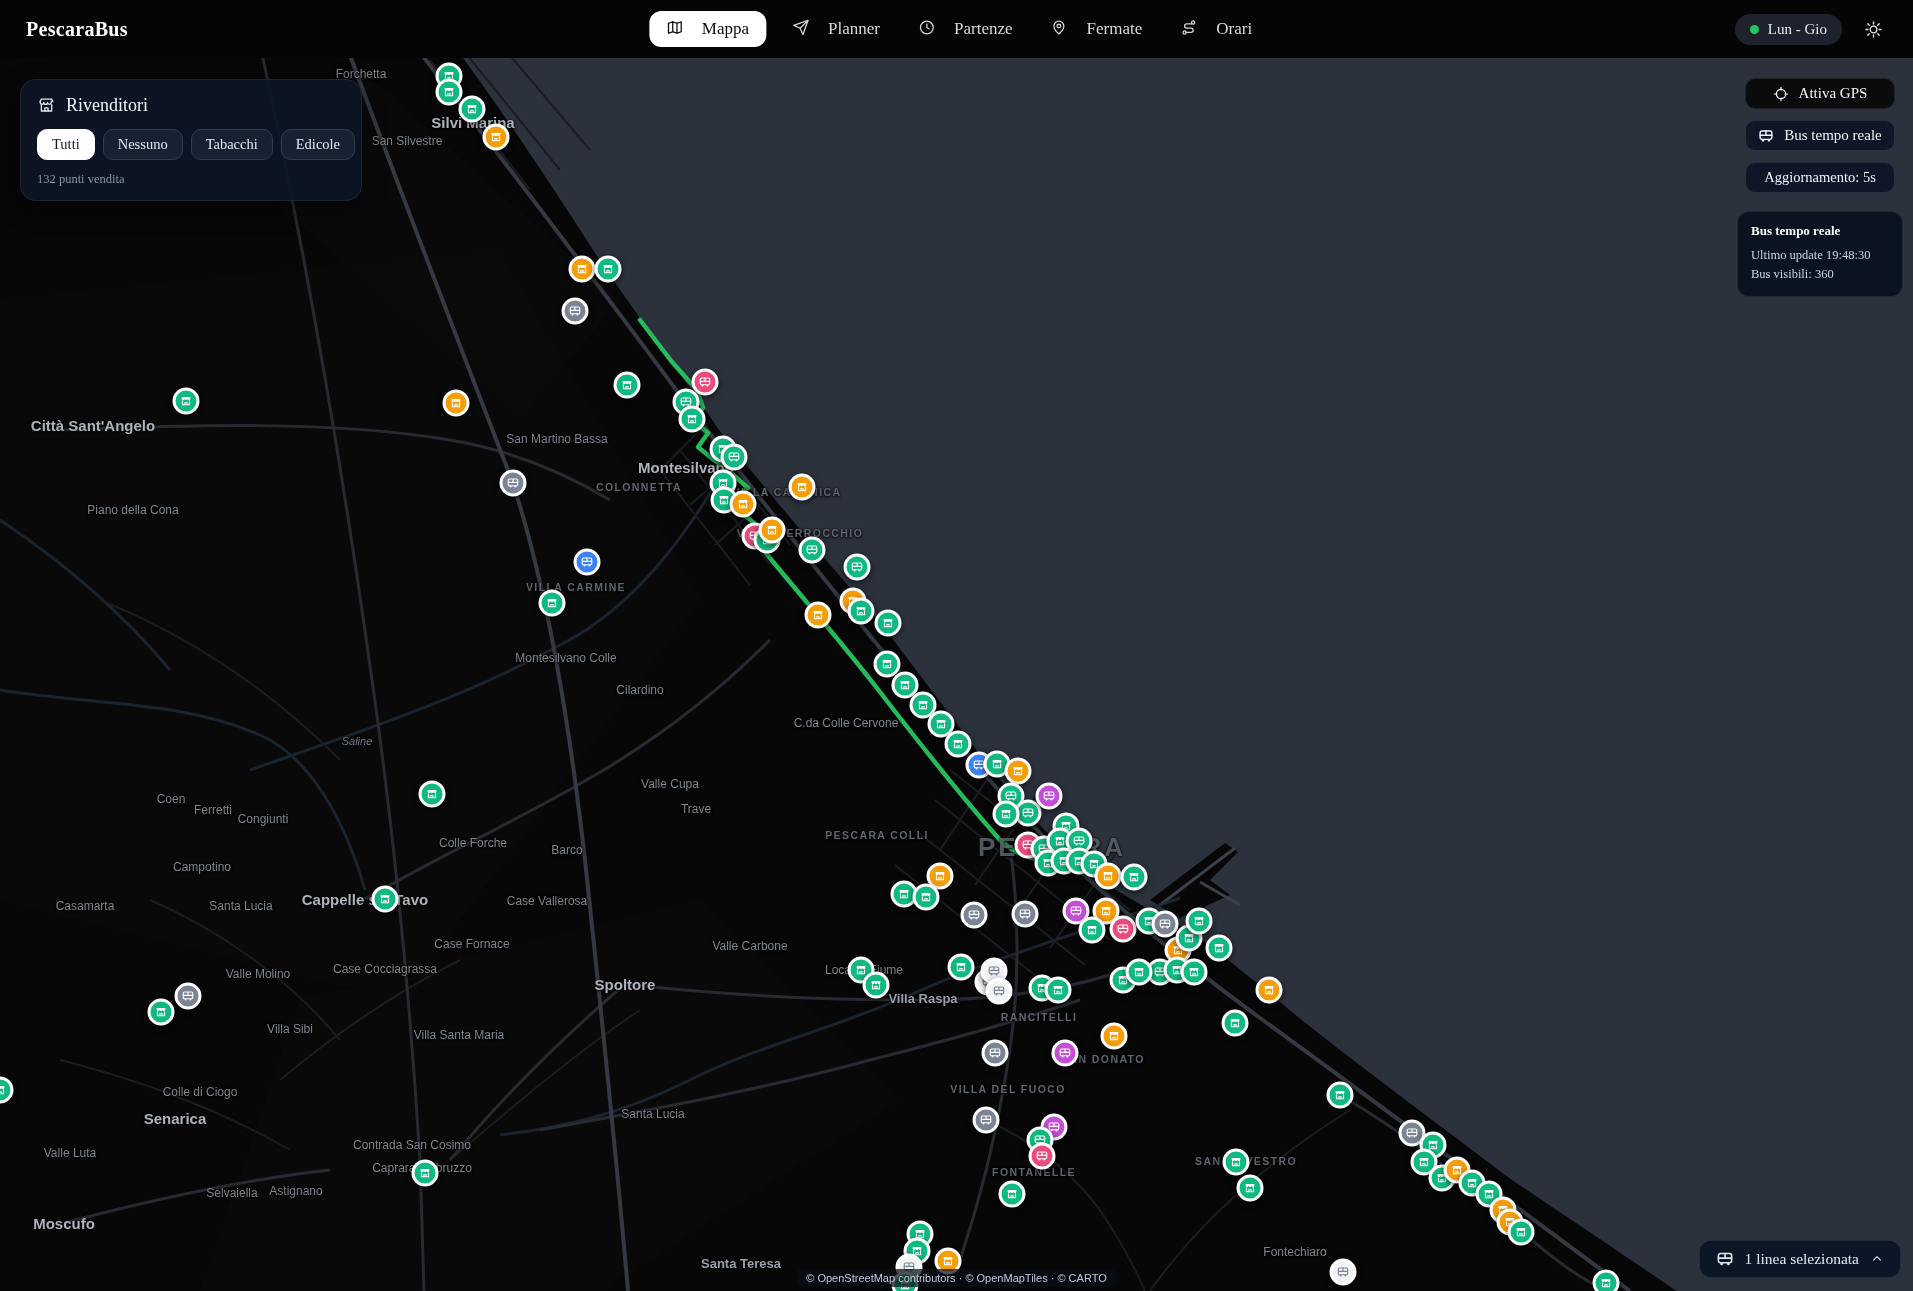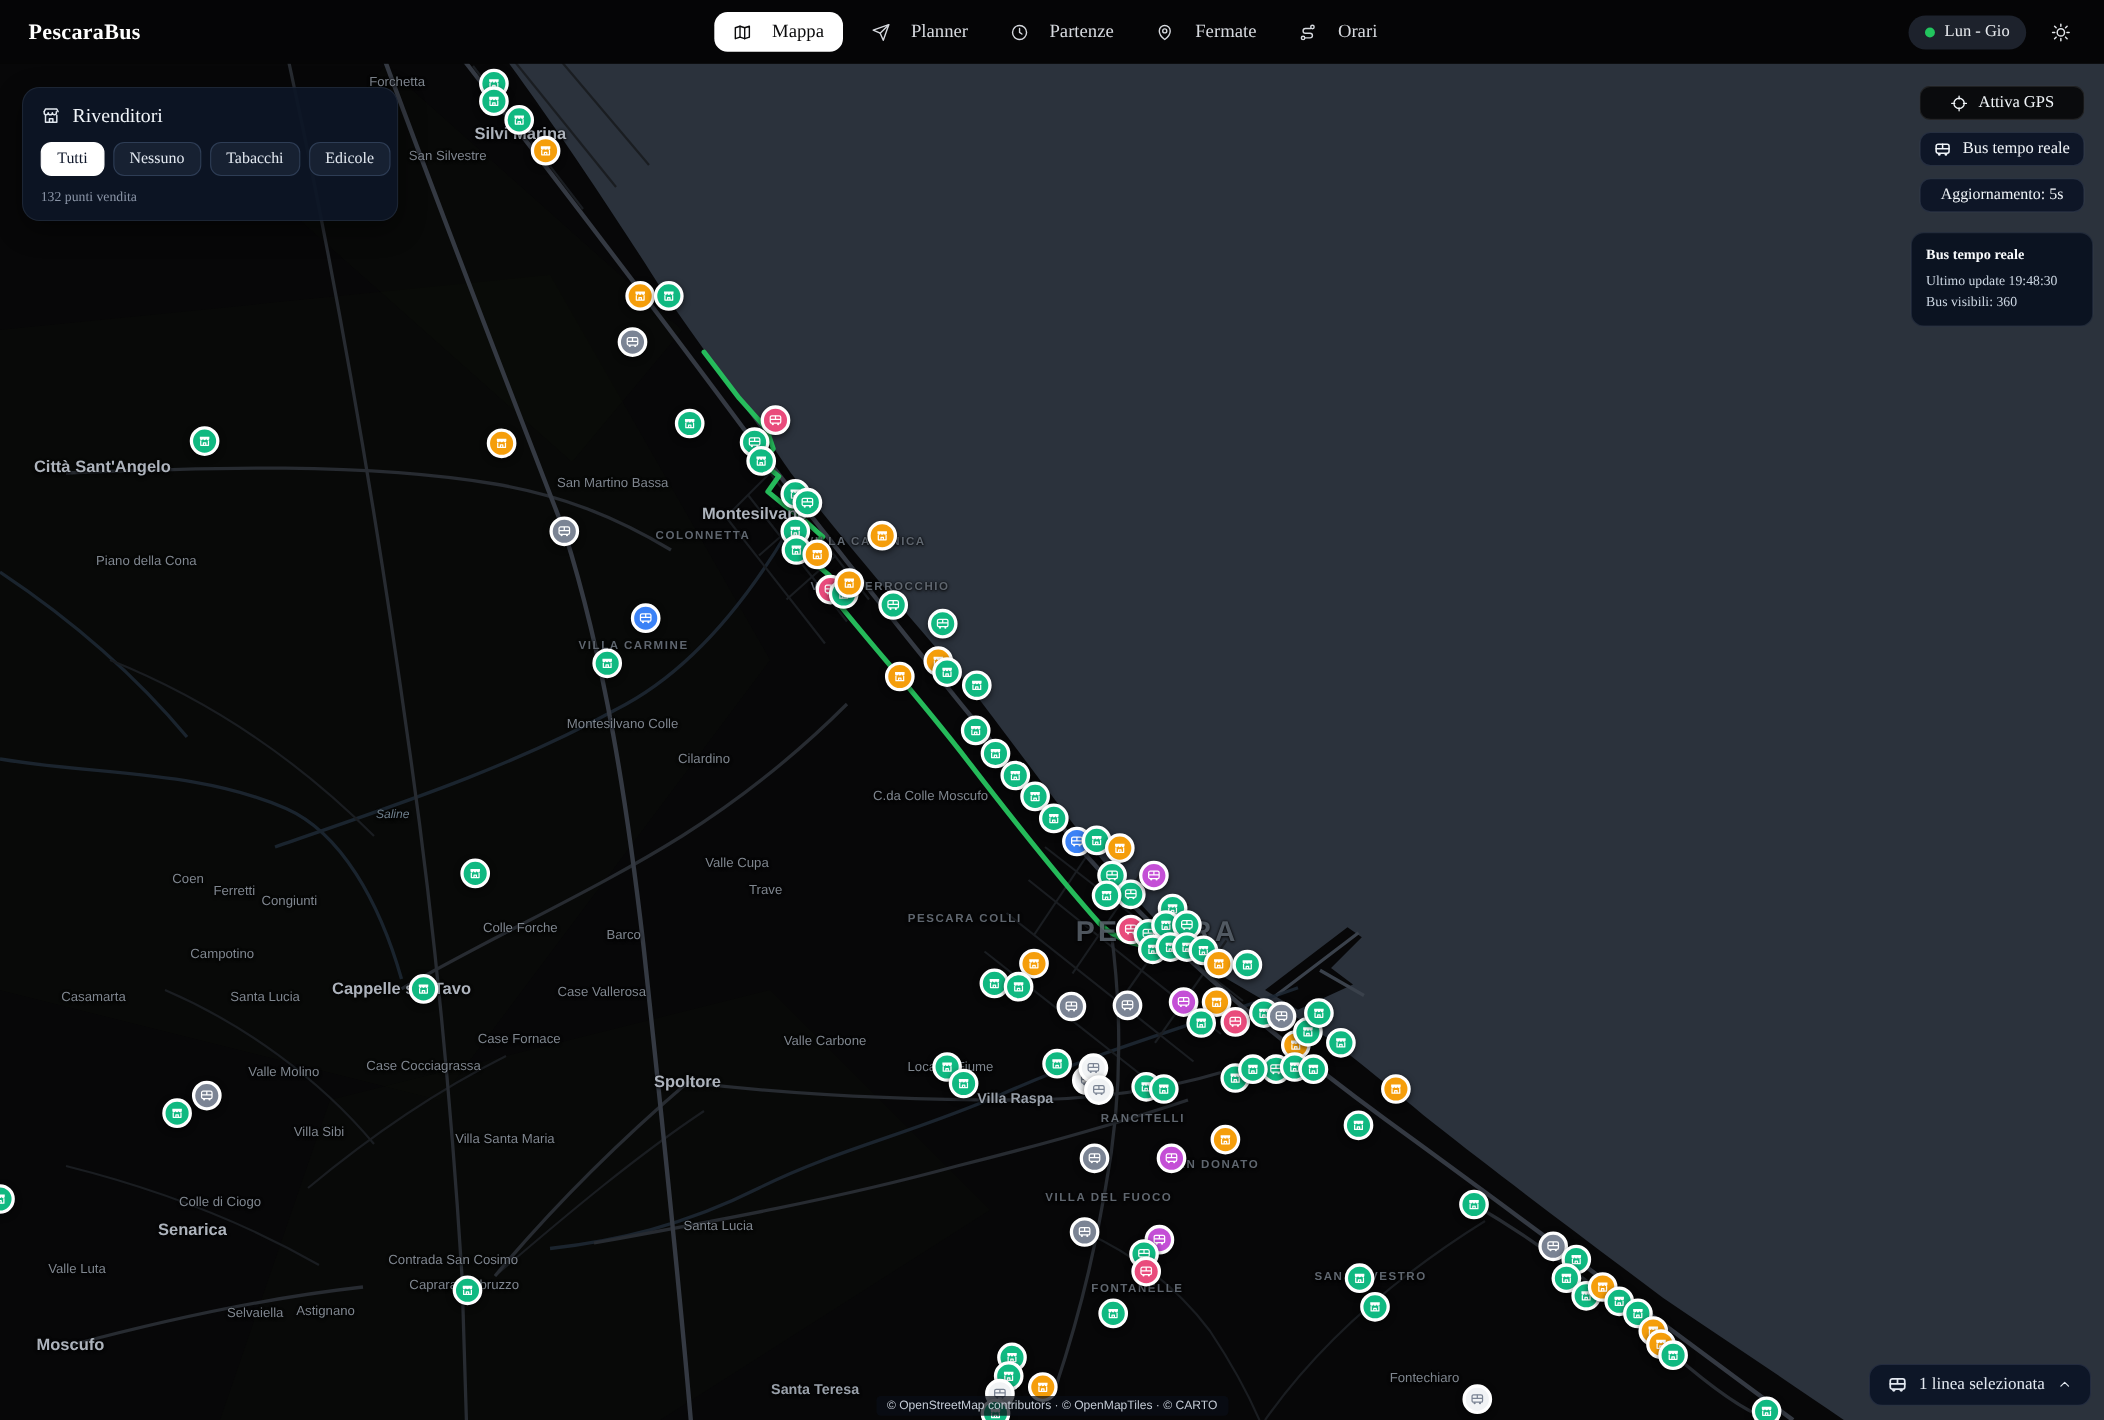--- a/index.html
+++ b/index.html
@@ -34,21 +34,21 @@
   #navbar{
     position:absolute;left:0;top:0;right:0;height:58px;background:#050506;
     display:flex;align-items:center;padding:3px 26px;box-sizing:border-box;z-index:30;
   }
   #logo{font-size:20px;font-weight:700;color:#fff;letter-spacing:.3px;}
   #nav-center{
     position:absolute;left:50%;top:0;height:58px;transform:translateX(-50%);
     display:flex;align-items:center;gap:14px;
   }
   .nav-item{
-    display:flex;align-items:center;gap:19px;border:none;background:transparent;
+    display:flex;align-items:flex-start;gap:19px;border:none;background:transparent;
     color:#d6d9de;font-family:"Liberation Serif",serif;font-size:17px;
     padding:8px 12px;border-radius:12px;cursor:pointer;
   }
   .nav-item svg{width:17px;height:17px;stroke:currentColor;fill:none;stroke-width:1.8;stroke-linecap:round;stroke-linejoin:round;}
   .nav-item.active{background:#fff;color:#0c0c0d;padding:8px 17px;}
   #nav-right{margin-left:auto;display:flex;align-items:center;gap:18px;}
   #schedule-badge{
     display:flex;align-items:center;gap:9px;background:#1d222c;border-radius:999px;
     padding:7px 15px;color:#e7eaee;font-size:15px;cursor:default;
   }
@@ -212,21 +212,21 @@
       <span class="maplabel town" style="left: 686px; top: 467px;">Montesilvano</span>
       <span class="maplabel district" style="left: 639px; top: 487px;">COLONNETTA</span>
       <span class="maplabel district" style="left: 787px; top: 492px;">VILLA CANONICA</span>
       <span class="maplabel district" style="left: 800px; top: 533px;">VILLA VERROCCHIO</span>
       <span class="maplabel district" style="left: 576px; top: 587px;">VILLA CARMINE</span>
       <span class="maplabel small" style="left: 550px; top: 658px;">Montesilvano Colle</span>
       <span class="maplabel small" style="left: 624px; top: 690px;">Cilardino</span>
       <span class="maplabel italic" style="left: 357px; top: 713px;">Saline</span>
       <span class="maplabel small" style="left: 654px; top: 784px;">Valle Cupa</span>
       <span class="maplabel small" style="left: 680px; top: 809px;">Trave</span>
-      <span class="maplabel small" style="left: 830px; top: 723px;">C.da Colle Moscufo</span>
+      <span class="maplabel small" style="left: 830px; top: 723px;">C.da Colle Cervone</span>
       <span class="maplabel district" style="left: 877px; top: 835px;">PESCARA COLLI</span>
       <span class="maplabel city" style="left: 1052px; top: 847px;">PESCARA</span>
       <span class="maplabel small" style="left: 457px; top: 843px;">Colle Forche</span>
       <span class="maplabel small" style="left: 551px; top: 850px;">Barco</span>
       <span class="maplabel small" style="left: 155px; top: 799px;">Coen</span>
       <span class="maplabel small" style="left: 197px; top: 810px;">Ferretti</span>
       <span class="maplabel small" style="left: 247px; top: 819px;">Congiunti</span>
       <span class="maplabel small" style="left: 186px; top: 867px;">Campotino</span>
       <span class="maplabel small" style="left: 69px; top: 906px;">Casamarta</span>
       <span class="maplabel small" style="left: 225px; top: 906px;">Santa Lucia</span>

